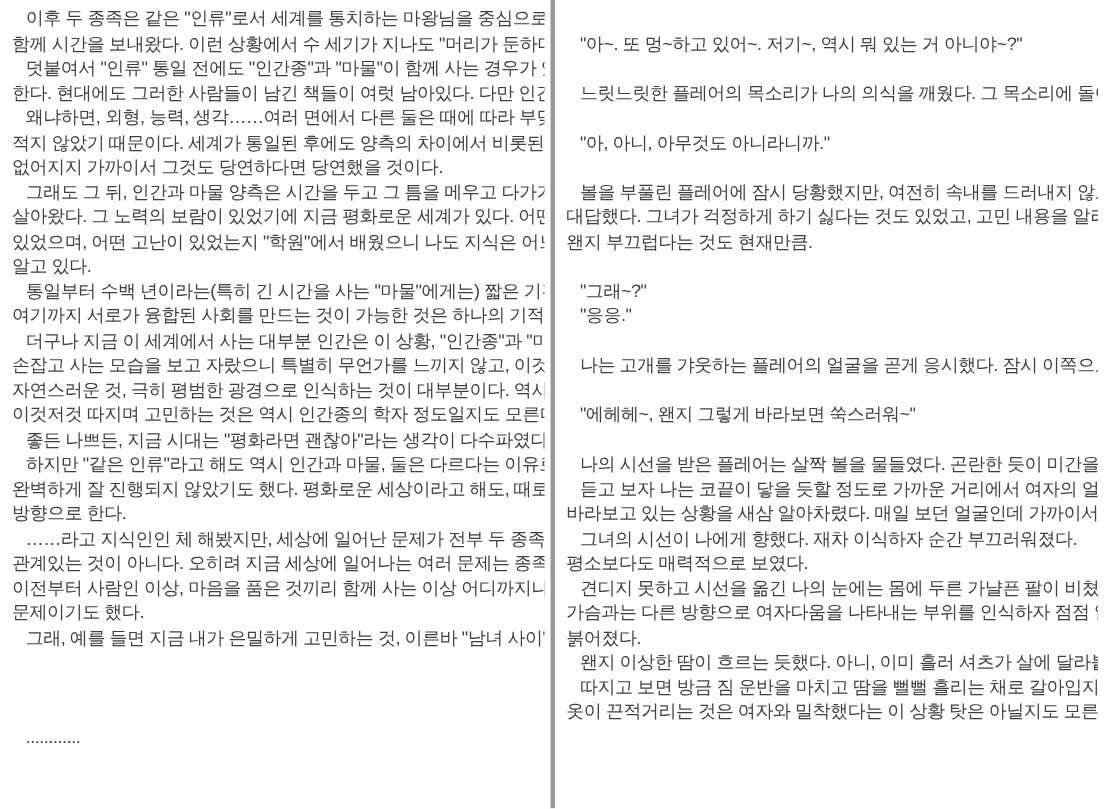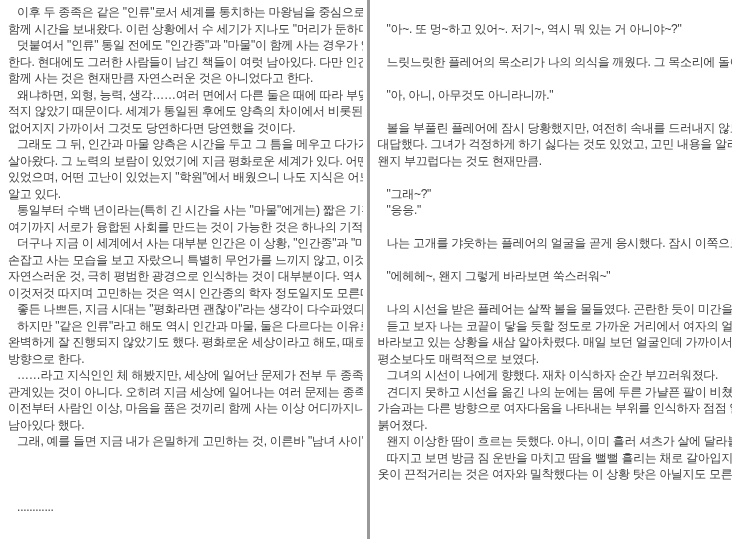--- a/index.html
+++ b/index.html
@@ -38,42 +38,41 @@
 </style>
 </head>
 <body>
 
 <div class="reader">
   <div class="page-col">
       <div class="text-line">   이후 두 종족은 같은 "인류"로서 세계를 통치하는 마왕님을 중심으로 오늘날까지</div>
       <div class="text-line">함께 시간을 보내왔다. 이런 상황에서 수 세기가 지나도 "머리가 둔하다"고 불리는</div>
       <div class="text-line">   덧붙여서 "인류" 통일 전에도 "인간종"과 "마물"이 함께 사는 경우가 있었다고</div>
       <div class="text-line">한다. 현대에도 그러한 사람들이 남긴 책들이 여럿 남아있다. 다만 인간과 마물이</div>
-      <div class="text-line">함께 사는 것은 현재만큼 자연스러운 것은 아니었다고 한다.</div>
       <div class="text-line">   왜냐하면, 외형, 능력, 생각……여러 면에서 다른 둘은 때에 따라 부딪히는 것도</div>
       <div class="text-line">적지 않았기 때문이다. 세계가 통일된 후에도 양측의 차이에서 비롯된 문제는 바로</div>
       <div class="text-line">없어지지 가까이서 그것도 당연하다면 당연했을 것이다.</div>
       <div class="text-line">   그래도 그 뒤, 인간과 마물 양측은 시간을 두고 그 틈을 메우고 다가가며</div>
       <div class="text-line">살아왔다. 그 노력의 보람이 있었기에 지금 평화로운 세계가 있다. 어떤 시도가</div>
       <div class="text-line">있었으며, 어떤 고난이 있었는지 "학원"에서 배웠으니 나도 지식은 어느 정도는</div>
       <div class="text-line">알고 있다.</div>
       <div class="text-line">   통일부터 수백 년이라는(특히 긴 시간을 사는 "마물"에게는) 짧은 기간에</div>
       <div class="text-line">여기까지 서로가 융합된 사회를 만드는 것이 가능한 것은 하나의 기적이기도 했다.</div>
       <div class="text-line">   더구나 지금 이 세계에서 사는 대부분 인간은 이 상황, "인간종"과 "마물"이</div>
       <div class="text-line">손잡고 사는 모습을 보고 자랐으니 특별히 무언가를 느끼지 않고, 이것이</div>
       <div class="text-line">자연스러운 것, 극히 평범한 광경으로 인식하는 것이 대부분이다. 역사라든지 관해</div>
       <div class="text-line">이것저것 따지며 고민하는 것은 역시 인간종의 학자 정도일지도 모른다.</div>
       <div class="text-line">   좋든 나쁘든, 지금 시대는 "평화라면 괜찮아"라는 생각이 다수파였다.</div>
       <div class="text-line">   하지만 "같은 인류"라고 해도 역시 인간과 마물, 둘은 다르다는 이유로 모든 것이</div>
       <div class="text-line">완벽하게 잘 진행되지 않았기도 했다. 평화로운 세상이라고 해도, 때로 여러 문제가</div>
       <div class="text-line">방향으로 한다.</div>
       <div class="text-line">   ……라고 지식인인 체 해봤지만, 세상에 일어난 문제가 전부 두 종족의 차이와</div>
       <div class="text-line">관계있는 것이 아니다. 오히려 지금 세상에 일어나는 여러 문제는 종족 통일</div>
       <div class="text-line">이전부터 사람인 이상, 마음을 품은 것끼리 함께 사는 이상 어디까지나 따라다니는</div>
-      <div class="text-line">남아있다 했다.</div>
+      <div class="text-line">문제이기도 했다.</div>
       <div class="text-line">   그래, 예를 들면 지금 내가 은밀하게 고민하는 것, 이른바 "남녀 사이"에 관해.</div>
       <div class="text-line"></div>
       <div class="text-line"></div>
       <div class="text-line"></div>
       <div class="text-line">   ............</div>
     </div>
   <div class="page-divider"></div>
   <div class="page-col">
       <div class="text-line"></div>
       <div class="text-line">   "아~. 또 멍~하고 있어~. 저기~, 역시 뭐 있는 거 아니야~?"</div>
@@ -89,22 +88,22 @@
       <div class="text-line">   "그래~?"</div>
       <div class="text-line">   "응응."</div>
       <div class="text-line"></div>
       <div class="text-line">   나는 고개를 갸웃하는 플레어의 얼굴을 곧게 응시했다. 잠시 이쪽으로 의혹의</div>
       <div class="text-line"></div>
       <div class="text-line">   "에헤헤~, 왠지 그렇게 바라보면 쑥스러워~"</div>
       <div class="text-line"></div>
       <div class="text-line">   나의 시선을 받은 플레어는 살짝 볼을 물들였다. 곤란한 듯이 미간을 모으면서도</div>
       <div class="text-line">   듣고 보자 나는 코끝이 닿을 듯할 정도로 가까운 거리에서 여자의 얼굴을</div>
       <div class="text-line">바라보고 있는 상황을 새삼 알아차렸다. 매일 보던 얼굴인데 가까이서 보면 왠지</div>
+      <div class="text-line">   그녀의 시선이 나에게 향했다. 재차 이식하자 순간 부끄러워졌다.</div>
       <div class="text-line">평소보다도 매력적으로 보였다.</div>
-      <div class="text-line">   그녀의 시선이 나에게 향했다. 재차 이식하자 순간 부끄러워졌다.</div>
       <div class="text-line">   견디지 못하고 시선을 옮긴 나의 눈에는 몸에 두른 가냘픈 팔이 비쳤다. 풍만한</div>
       <div class="text-line">가슴과는 다른 방향으로 여자다움을 나타내는 부위를 인식하자 점점 얼굴이</div>
       <div class="text-line">붉어졌다.</div>
       <div class="text-line">   왠지 이상한 땀이 흐르는 듯했다. 아니, 이미 흘러 셔츠가 살에 달라붙었다.</div>
       <div class="text-line">   따지고 보면 방금 짐 운반을 마치고 땀을 뻘뻘 흘리는 채로 갈아입지도 않았다.</div>
       <div class="text-line">옷이 끈적거리는 것은 여자와 밀착했다는 이 상황 탓은 아닐지도 모른다.</div>
     </div>
 </div>
 
 </body></html>

